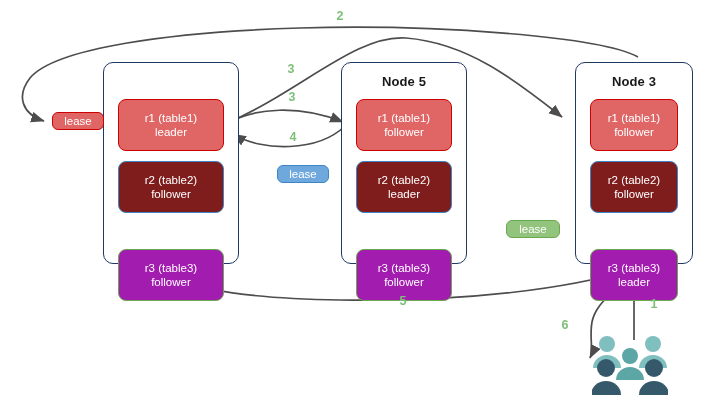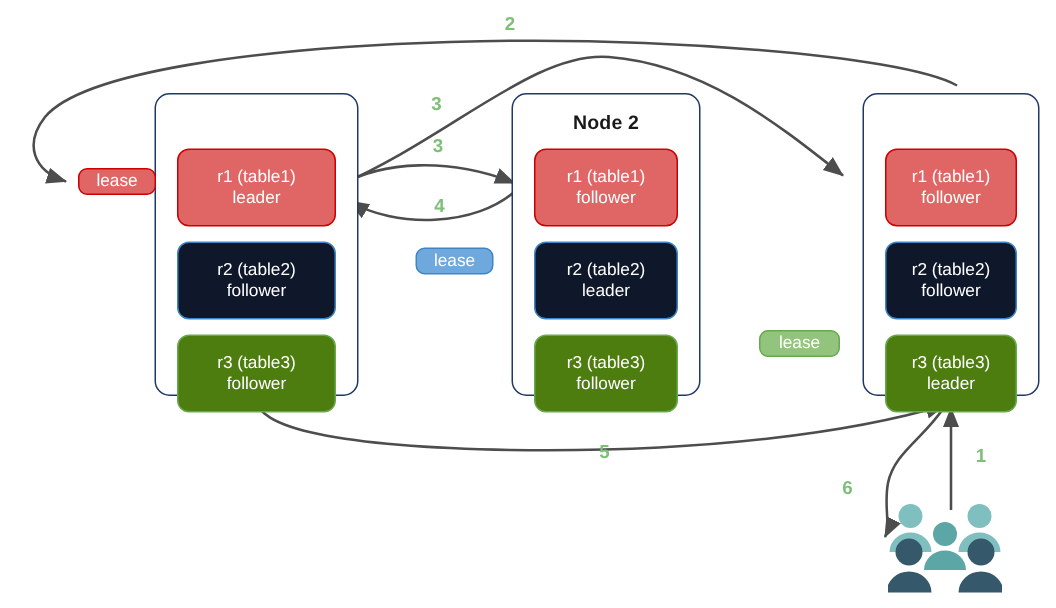--- a/index.html
+++ b/index.html
@@ -57,22 +57,22 @@
     flex-direction: column;
     align-items: center;
     justify-content: center;
     color: #ffffff;
     font-size: 11.5px;
     line-height: 14px;
     text-align: center;
   }
   .replica .rline { display: block; }
   .r-red   { background: #e06666; border: 1.4px solid #cc0000; }
-  .r-blue  { background: #0f172a; border: 1.4px solid #3d85c6; }
-  .r-green { background: #4d7c0f; border: 1.4px solid #6aa84f; }
+  .r-blue  { background: #7f1d1d; border: 1.4px solid #3d85c6; }
+  .r-green { background: #a21caf; border: 1.4px solid #6aa84f; margin-top: 26px; }
   .slot0 { top: 36px; }
   .slot1 { top: 98px; }
   .slot2 { top: 160px; }
 
   
   .lease {
     position: absolute;
     box-sizing: border-box;
     border-radius: 6px;
     display: flex;
@@ -144,39 +144,40 @@
       <span class="rline">follower</span>
     </div>
 
     <div class="replica r-green slot2">
       <span class="rline">r3 (table3)</span>
       <span class="rline">follower</span>
     </div>
   </div>
 
   <div class="node" style="left:341px; top:62px; width:126px; height:202px;">
-    <div class="node-title">Node 2</div>
+    <div class="node-title">Node 5</div>
 
     <div class="replica r-red slot0">
       <span class="rline">r1 (table1)</span>
       <span class="rline">follower</span>
     </div>
 
     <div class="replica r-blue slot1">
       <span class="rline">r2 (table2)</span>
       <span class="rline">leader</span>
     </div>
 
     <div class="replica r-green slot2">
       <span class="rline">r3 (table3)</span>
       <span class="rline">follower</span>
     </div>
   </div>
 
   <div class="node" style="left:575px; top:62px; width:118px; height:202px;">
+    <div class="node-title">Node 3</div>
 
     <div class="replica r-red slot0">
       <span class="rline">r1 (table1)</span>
       <span class="rline">follower</span>
     </div>
 
     <div class="replica r-blue slot1">
       <span class="rline">r2 (table2)</span>
       <span class="rline">follower</span>
     </div>

